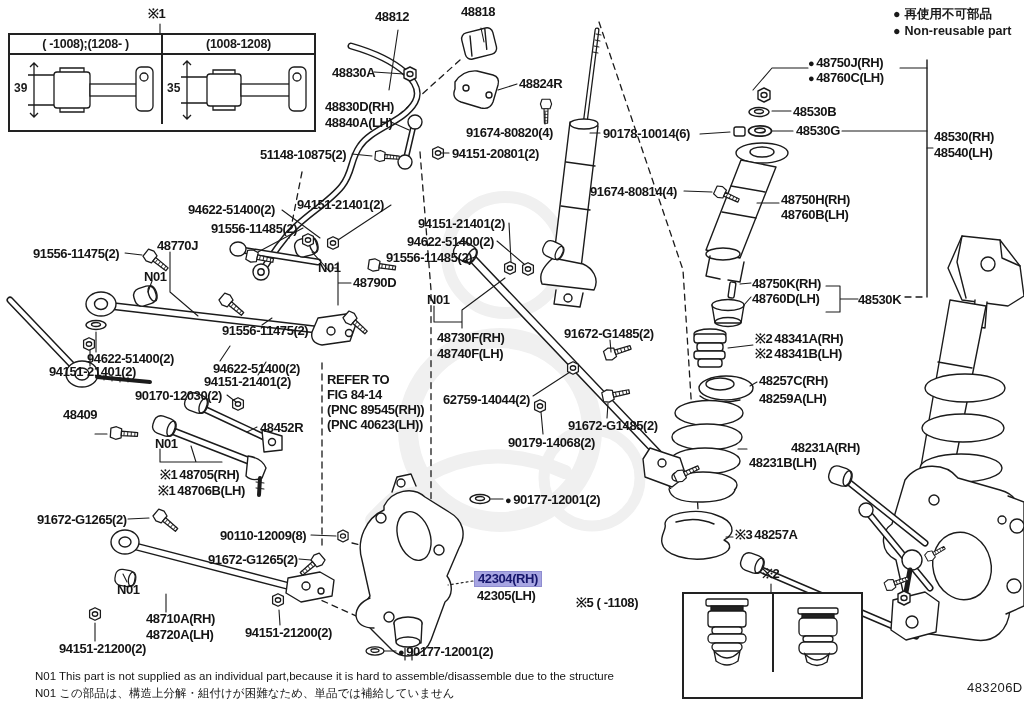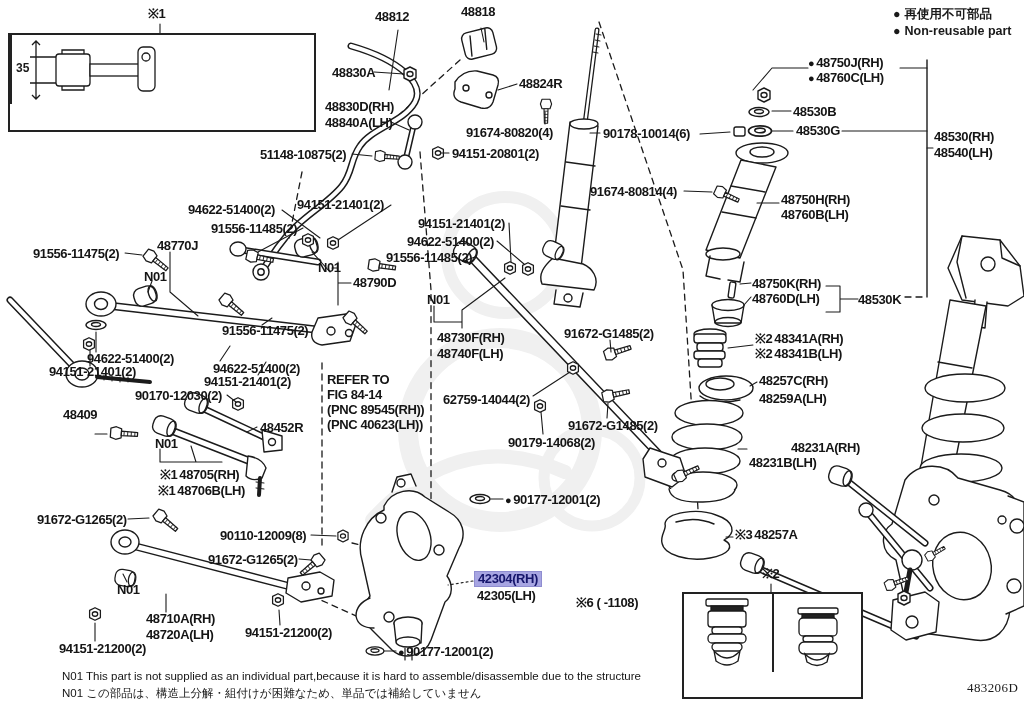--- a/index.html
+++ b/index.html
@@ -4,32 +4,32 @@
 <style>
   html,body{margin:0;padding:0;background:#fff;}
   #stage{position:relative;width:1024px;height:707px;background:#fff;overflow:hidden;
          font-family:"Liberation Sans",sans-serif;color:#1a1a1a;}
   svg.art{position:absolute;left:0;top:0;}
   .lbl{position:absolute;font-weight:bold;font-size:13px;line-height:14px;white-space:nowrap;
        letter-spacing:-0.4px;color:#151515;}
   .dot{font-size:11px;margin-right:2px;}
   .mark{margin-right:2px;}
   .hl{background:#a7a5e2;color:#15156b;padding:0 3px;border:1px solid #8f8dd0;}
-  .note{position:absolute;font-size:11.5px;font-weight:normal;letter-spacing:0;color:#141414;white-space:nowrap;margin-left:27px;}
+  .note{position:absolute;font-size:11.5px;font-weight:normal;letter-spacing:0;color:#141414;white-space:nowrap;}
   .tbl{position:absolute;border:2px solid #222;background:#fff;}
   .tbl .hrow{display:flex;border-bottom:2px solid #222;}
   .tbl .hcell{flex:1;text-align:center;font-weight:bold;font-size:12.5px;padding:2px 0;
               letter-spacing:-0.3px;white-space:nowrap;overflow:hidden;}
   .tbl .brow{display:flex;}
   .tbl .bcell{flex:1;position:relative;}
   .vdiv{border-left:2px solid #222;}
   .dim{position:absolute;left:4px;top:26px;font-size:12px;font-weight:bold;}
   .legend{position:absolute;left:893px;top:6px;font-size:12.5px;font-weight:bold;line-height:17px;}
   .legend .row{display:flex;align-items:center;gap:4px;}
-  .doc{position:absolute;left:967px;top:680px;font-size:13px;letter-spacing:0.4px;font-weight:normal;font-family:Liberation Serif, serif;}
+  .doc{position:absolute;left:967px;top:680px;font-size:13px;letter-spacing:0.4px;font-weight:normal;}
 </style>
 </head>
 <body>
 
 <div id="stage">
 
 <svg class="art" width="1024" height="707" viewBox="0 0 1024 707" fill="none" stroke="#1b1b1b" stroke-width="1.4" stroke-linejoin="round" stroke-linecap="round">
 
   <g stroke="#f0f0f0">
     <circle cx="505" cy="255" r="58" stroke-width="12"></circle>
@@ -408,37 +408,52 @@
   <div class="lbl" style="left:220px;top:529px">90110-12009(8)</div>
   <div class="lbl" style="left:208px;top:553px">91672-G1265(2)</div>
   <div class="lbl" style="left:117px;top:583px">N01</div>
   <div class="lbl" style="left:146px;top:612px">48710A(RH)</div>
   <div class="lbl" style="left:146px;top:628px">48720A(LH)</div>
   <div class="lbl" style="left:59px;top:642px">94151-21200(2)</div>
   <div class="lbl" style="left:245px;top:626px">94151-21200(2)</div>
 
   <div class="lbl hl" style="left:474px;top:571px">42304(RH)</div>
   <div class="lbl" style="left:477px;top:589px">42305(LH)</div>
-  <div class="lbl" style="left:576px;top:596px">※6 (        -1108)</div>
+  <div class="lbl" style="left:576px;top:596px">※5 (        -1108)</div>
   <div class="lbl" style="left:398px;top:645px"><span class="dot">●</span><span>90177-12001(2)</span></div>
   <div class="lbl" style="left:762px;top:567px">※2</div>
 
   <div class="legend">
     <div class="row">
         <span>●</span>
         <span>再使用不可部品</span>
       </div>
     <div class="row">
         <span>●</span>
         <span>Non-reusable part</span>
       </div>
   </div>
 
   <div class="tbl" style="left:8px;top:33px;width:304px;height:95px">
+    <div class="hrow">
+      <div class="hcell">(      -1008);(1208-      )</div>
+      <div class="hcell vdiv">(1008-1208)</div>
+    </div>
     <div class="brow" style="height:69px">
+      <div class="bcell">
+        <span class="dim">39</span>
+        <svg width="150" height="69" viewBox="0 0 150 69" fill="none" stroke="#1b1b1b" stroke-width="1.3">
+          <path d="M24,8 L24,62 M20,12 L24,8 L28,12 M20,58 L24,62 L28,58 M18,20 L44,20 M18,50 L44,50"></path>
+          <rect x="44" y="17" width="36" height="36" rx="3" fill="#fff"></rect>
+          <path d="M50,17 l0,-4 24,0 0,4 M50,53 l0,4 24,0 0,-4"></path>
+          <rect x="80" y="29" width="52" height="12" fill="#fff"></rect>
+          <rect x="126" y="12" width="17" height="44" rx="5" fill="#fff"></rect>
+          <circle cx="134" cy="22" r="4"></circle>
+        </svg>
+      </div>
       <div class="bcell vdiv">
         <span class="dim">35</span>
         <svg width="150" height="69" viewBox="0 0 150 69" fill="none" stroke="#1b1b1b" stroke-width="1.3">
           <path d="M24,6 L24,64 M20,10 L24,6 L28,10 M20,60 L24,64 L28,60 M18,22 L44,22 M18,48 L44,48"></path>
           <rect x="44" y="19" width="34" height="32" rx="3" fill="#fff"></rect>
           <path d="M50,19 l0,-4 22,0 0,4 M50,51 l0,4 22,0 0,-4"></path>
           <rect x="78" y="29" width="52" height="12" fill="#fff"></rect>
           <rect x="126" y="12" width="17" height="44" rx="5" fill="#fff"></rect>
           <circle cx="134" cy="22" r="4"></circle>
         </svg>

